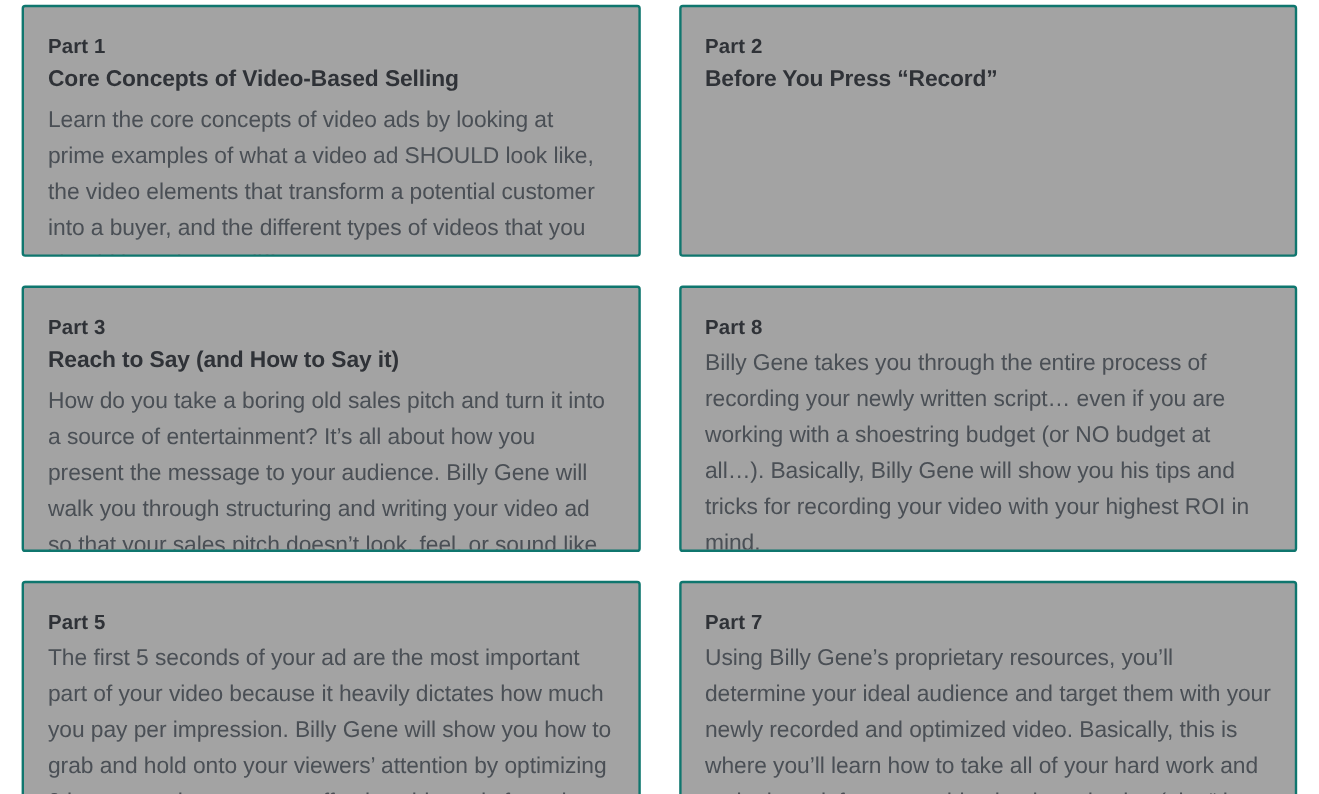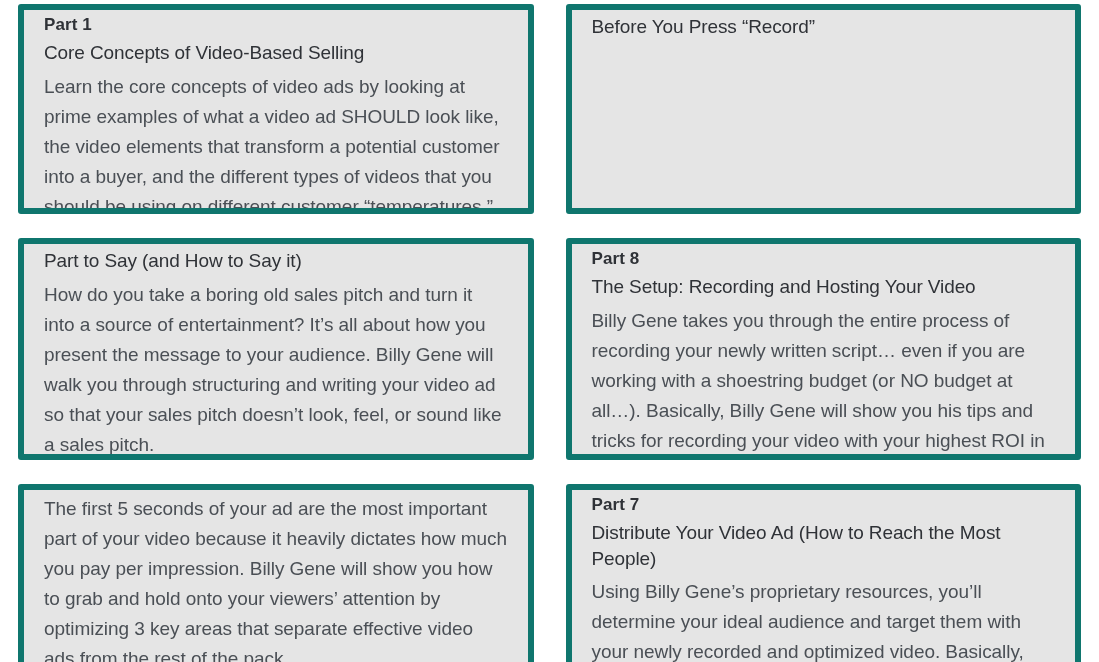--- a/index.html
+++ b/index.html
@@ -18,38 +18,38 @@
     display: grid;
     grid-template-columns: 1fr 1fr;
     grid-template-rows: 210px 222px 222px;
     column-gap: 32px;
     row-gap: 24px;
     padding: 4px 18px 0 18px;
     box-sizing: border-box;
     width: 1099px;
   }
   .card {
-    border: 6px solid #0f766e;
+    border: 2px solid #0f766e;
     border-radius: 3px;
-    background: #e5e5e5;
+    background: #a3a3a3;
     box-sizing: border-box;
-    padding: 4px 20px 18px 20px;
+    padding: 22px 20px 18px 20px;
     overflow: hidden;
   }
   .part-label {
     font-size: 17px;
     font-weight: bold;
     color: #2f3237;
     letter-spacing: 0.1px;
     margin: 0 0 4px 0;
     line-height: 1.3;
   }
   .part-title {
     font-size: 19px;
-    font-weight: normal;
+    font-weight: bold;
     color: #2f3237;
     letter-spacing: -0.1px;
     margin: 0 0 6px 0;
     line-height: 1.35;
   }
   .part-body {
     font-size: 19px;
     line-height: 1.58;
     color: #4a4f55;
     margin: 0;
@@ -61,37 +61,38 @@
 
 <div class="grid">
 
   <div class="card">
     <div class="part-label">Part 1</div>
     <div class="part-title">Core Concepts of Video-Based Selling</div>
     <p class="part-body">Learn the core concepts of video ads by looking at prime examples of what a video ad SHOULD look like, the video elements that transform a potential customer into a buyer, and the different types of videos that you should be using on different customer “temperatures.”</p>
   </div>
 
   <div class="card">
+    <div class="part-label">Part 2</div>
     <div class="part-title">Before You Press “Record”</div>
   </div>
 
   <div class="card">
-    <div class="part-title">Part to Say (and How to Say it)</div>
+    <div class="part-label">Part 3</div>
+    <div class="part-title">Reach to Say (and How to Say it)</div>
     <p class="part-body">How do you take a boring old sales pitch and turn it into a source of entertainment? It’s all about how you present the message to your audience. Billy Gene will walk you through structuring and writing your video ad so that your sales pitch doesn’t look, feel, or sound like a sales pitch.</p>
   </div>
 
   <div class="card">
     <div class="part-label">Part 8</div>
-    <div class="part-title">The Setup: Recording and Hosting Your Video</div>
     <p class="part-body">Billy Gene takes you through the entire process of recording your newly written script… even if you are working with a shoestring budget (or NO budget at all…). Basically, Billy Gene will show you his tips and tricks for recording your video with your highest ROI in mind.</p>
   </div>
 
   <div class="card">
+    <div class="part-label">Part 5</div>
     <p class="part-body">The first 5 seconds of your ad are the most important part of your video because it heavily dictates how much you pay per impression. Billy Gene will show you how to grab and hold onto your viewers’ attention by optimizing 3 key areas that separate effective video ads from the rest of the pack.</p>
   </div>
 
   <div class="card">
     <div class="part-label">Part 7</div>
-    <div class="part-title">Distribute Your Video Ad (How to Reach the Most People)</div>
     <p class="part-body">Using Billy Gene’s proprietary resources, you’ll determine your ideal audience and target them with your newly recorded and optimized video. Basically, this is where you’ll learn how to take all of your hard work and make it work for you to drive leads and sales (aka “the good part” 😊).</p>
   </div>
 
 </div>
 
 </body></html>

